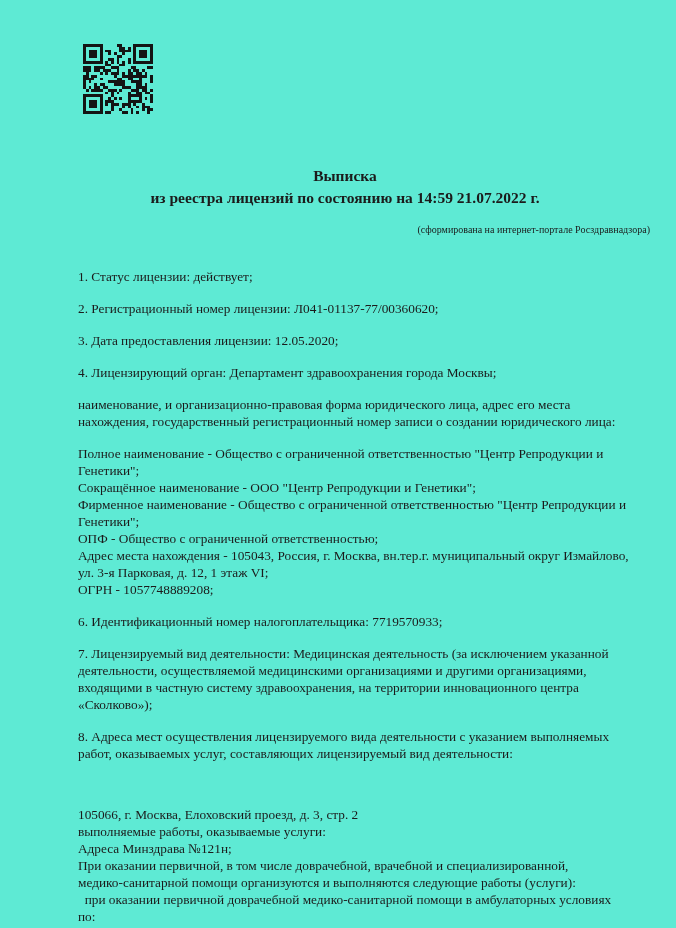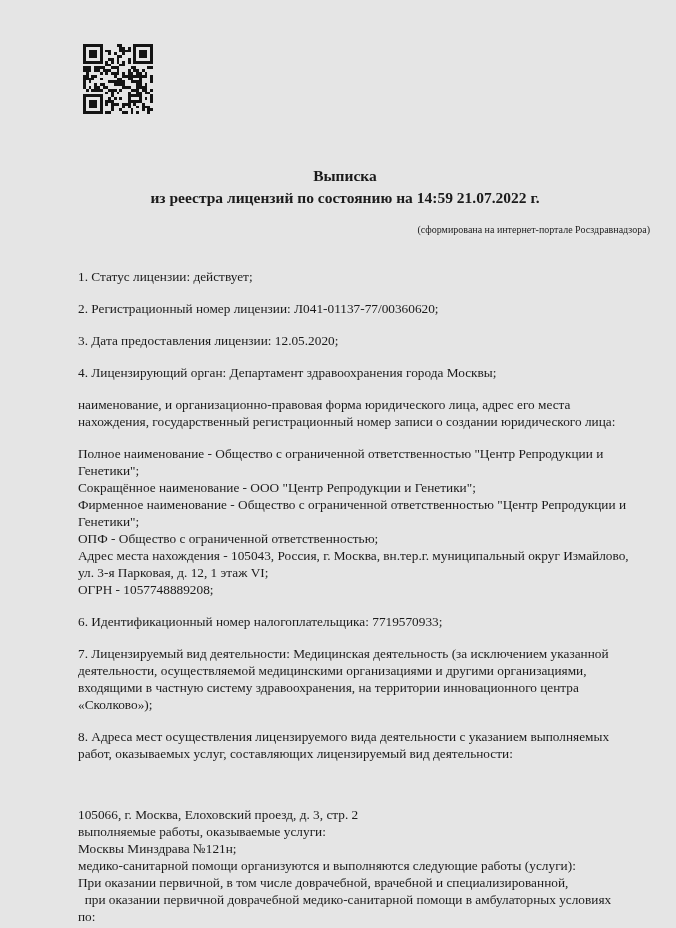--- a/index.html
+++ b/index.html
@@ -8,21 +8,21 @@
     height: 928px;
     background: #ffffff;
     font-family: "Liberation Serif", "DejaVu Serif", serif;
     color: #1b1b1b;
     position: relative;
     overflow: hidden;
   }
   .page {
     position: absolute;
     inset: 0;
-    background: #e5e5e5;
+    background: #5eead4;
   }
   .qr {
     position: absolute;
     left: 83px;
     top: 44px;
     width: 70px;
     height: 70px;
   }
   .qr svg { width: 100%; height: 100%; display: block; }
   .title-wrap {
@@ -417,21 +417,21 @@
         <div class="line">входящими в частную систему здравоохранения, на территории инновационного центра</div>
         <div class="line">«Сколково»);</div>
       </div>
       <div class="block">
         <div class="line">8. Адреса мест осуществления лицензируемого вида деятельности с указанием выполняемых</div>
         <div class="line">работ, оказываемых услуг, составляющих лицензируемый вид деятельности:</div>
       </div>
       <div class="block">
         <div class="line">105066, г. Москва, Елоховский проезд, д. 3, стр. 2</div>
         <div class="line">выполняемые работы, оказываемые услуги:</div>
-        <div class="line">Москвы Минздрава №121н;</div>
+        <div class="line">Адреса Минздрава №121н;</div>
+        <div class="line">При оказании первичной, в том числе доврачебной, врачебной и специализированной,</div>
         <div class="line">медико-санитарной помощи организуются и выполняются следующие работы (услуги):</div>
-        <div class="line">При оказании первичной, в том числе доврачебной, врачебной и специализированной,</div>
         <div class="line">  при оказании первичной доврачебной медико-санитарной помощи в амбулаторных условиях</div>
         <div class="line">по:</div>
       </div>
     </div>
 
 </div>
 
 </body></html>

